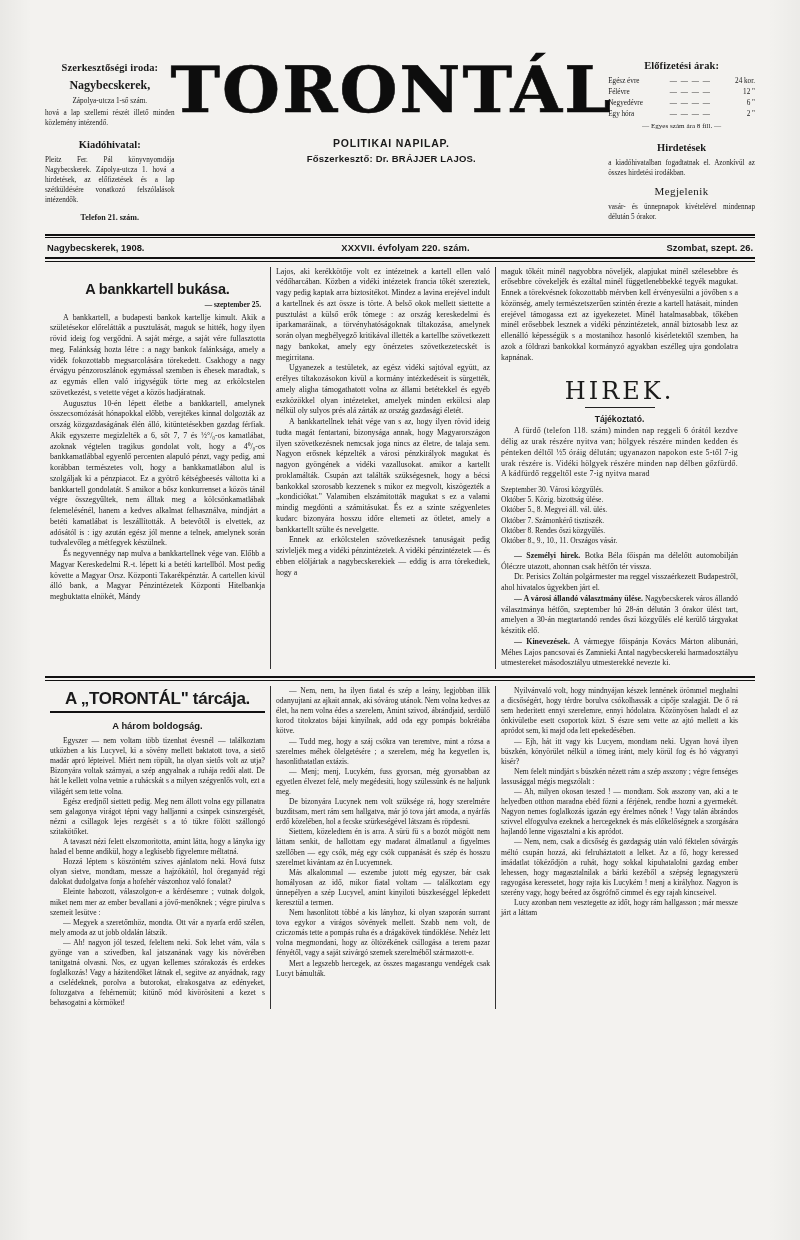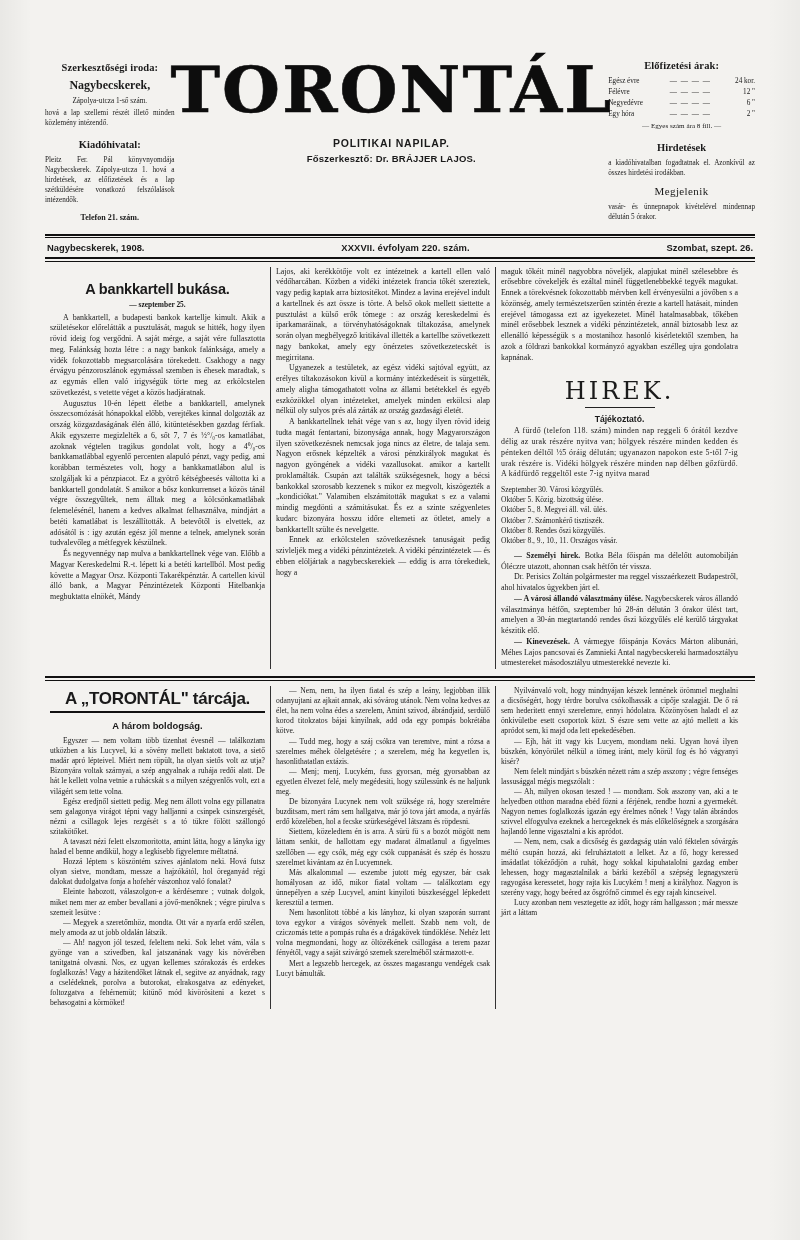--- a/index.html
+++ b/index.html
@@ -76,21 +76,21 @@
   .col.c3{width:248px;}
   .col p{
     margin:0;text-align:justify;font-size:7.9px;line-height:1.36;
     text-indent:13px;hyphens:auto;
   }
   .col p.noind{text-indent:0;}
   .headline{
     font-family:"Liberation Sans",sans-serif;font-weight:bold;
     font-size:14.5px;text-align:center;margin:14px 0 3px;letter-spacing:-.2px;
   }
-  .byline{text-align:center;font-size:7.4px;font-weight:bold;margin:0 16px 4px;}
+  .byline{text-align:right;font-size:7.4px;font-weight:bold;margin:0 4px 4px;}
 
   .hirek-h{
     font-family:"DejaVu Serif",serif;font-weight:normal;font-size:24px;
     text-align:center;letter-spacing:3px;margin:14px 0 2px;
   }
   .hirek-rule{width:70px;border-top:1px solid #222;margin:1px auto 6px;}
   .sub-h{font-family:"Liberation Sans",sans-serif;font-weight:bold;font-size:8.6px;text-align:center;margin:0 0 2px;}
   .tajek{font-size:7.6px;line-height:1.42;text-align:justify;letter-spacing:.25px;text-indent:13px;margin:0;}
   .cal-list{list-style:none;margin:5px 0 5px;padding:0;}
   .cal-list li{font-size:7.5px;line-height:1.35;white-space:nowrap;overflow:hidden;}

